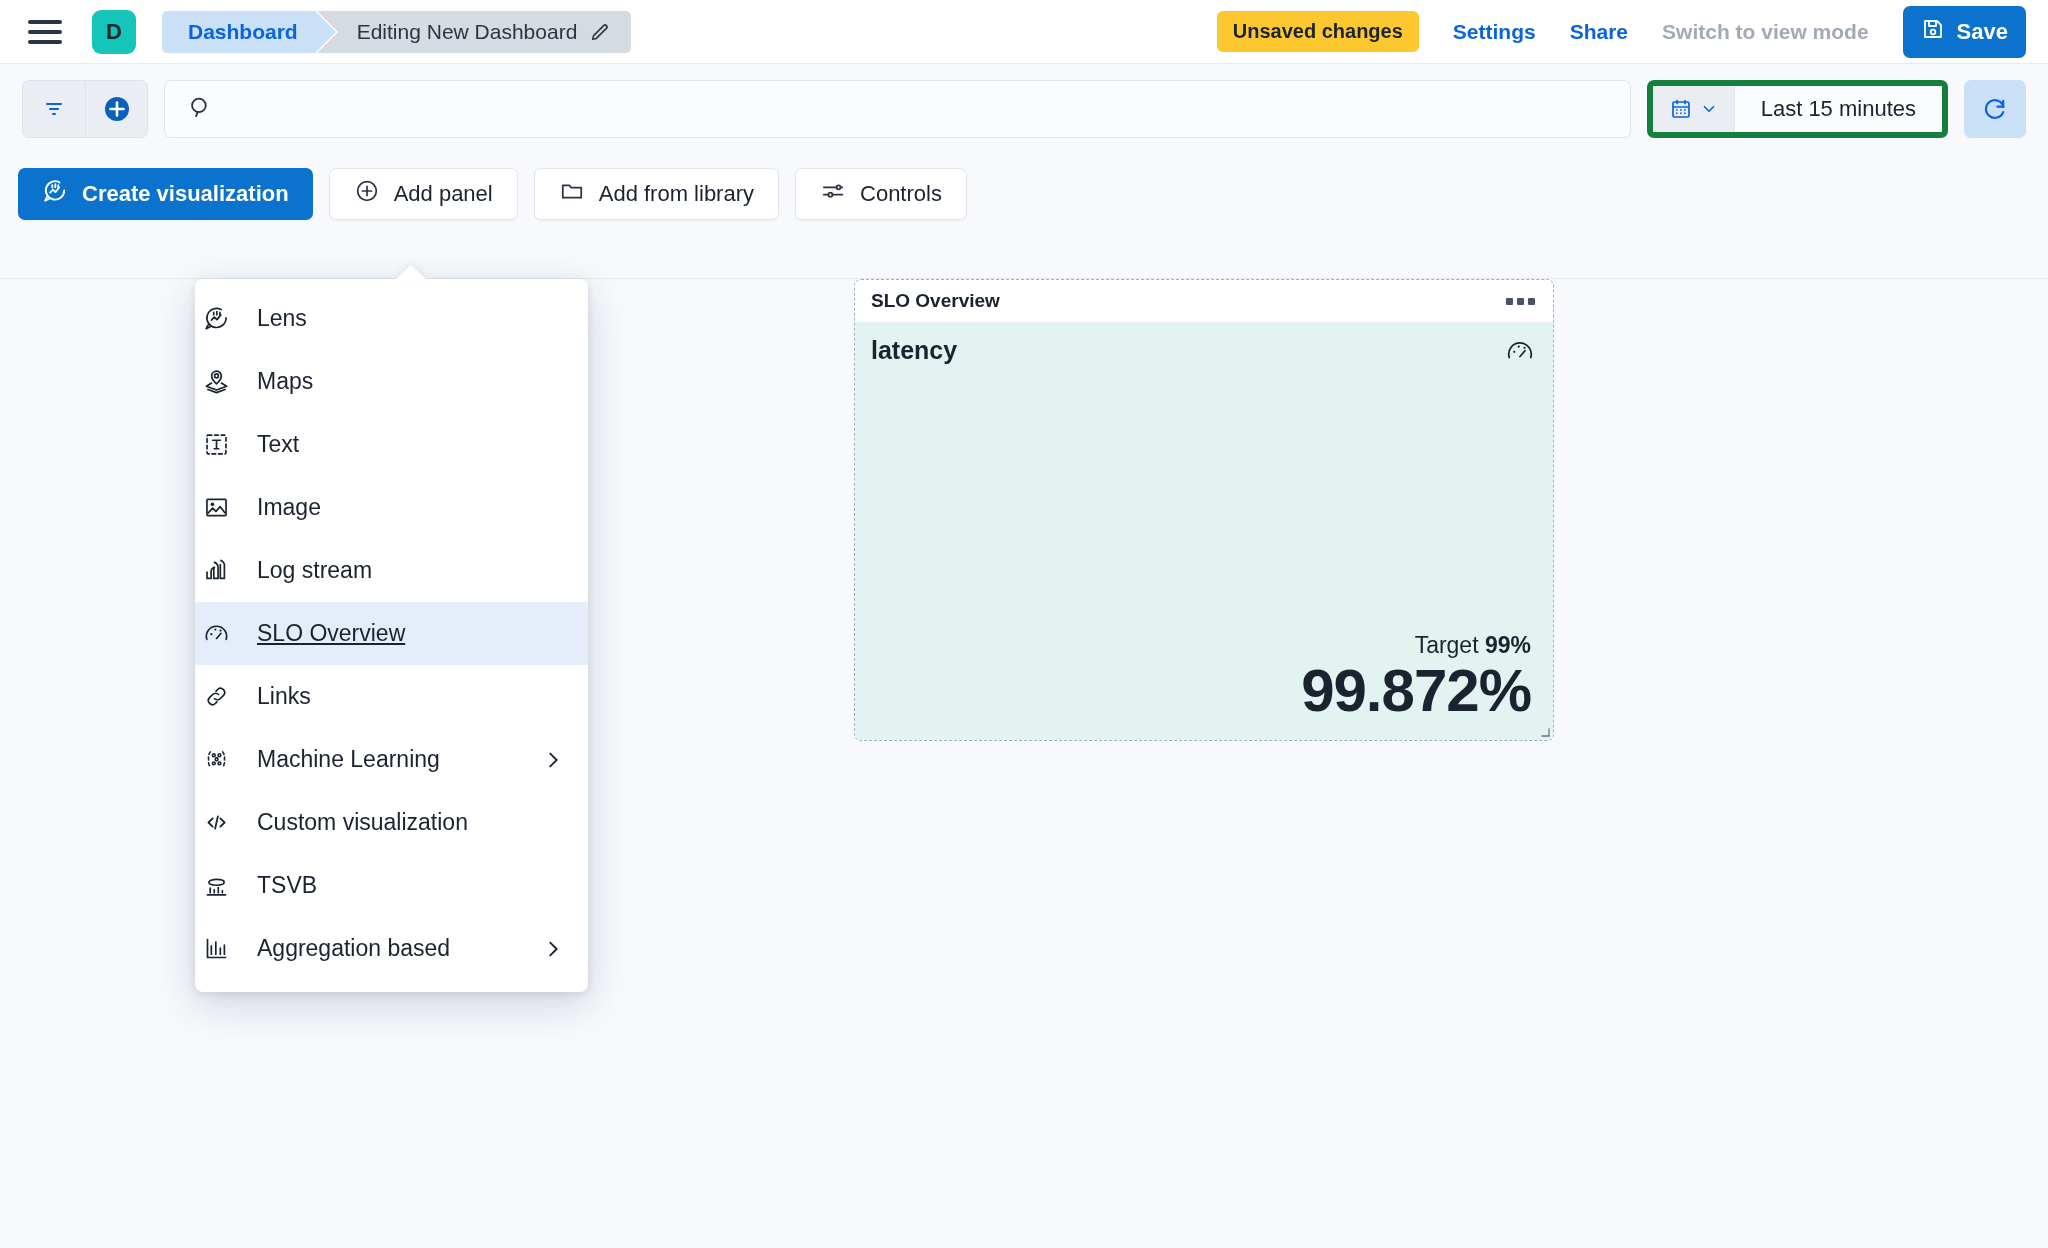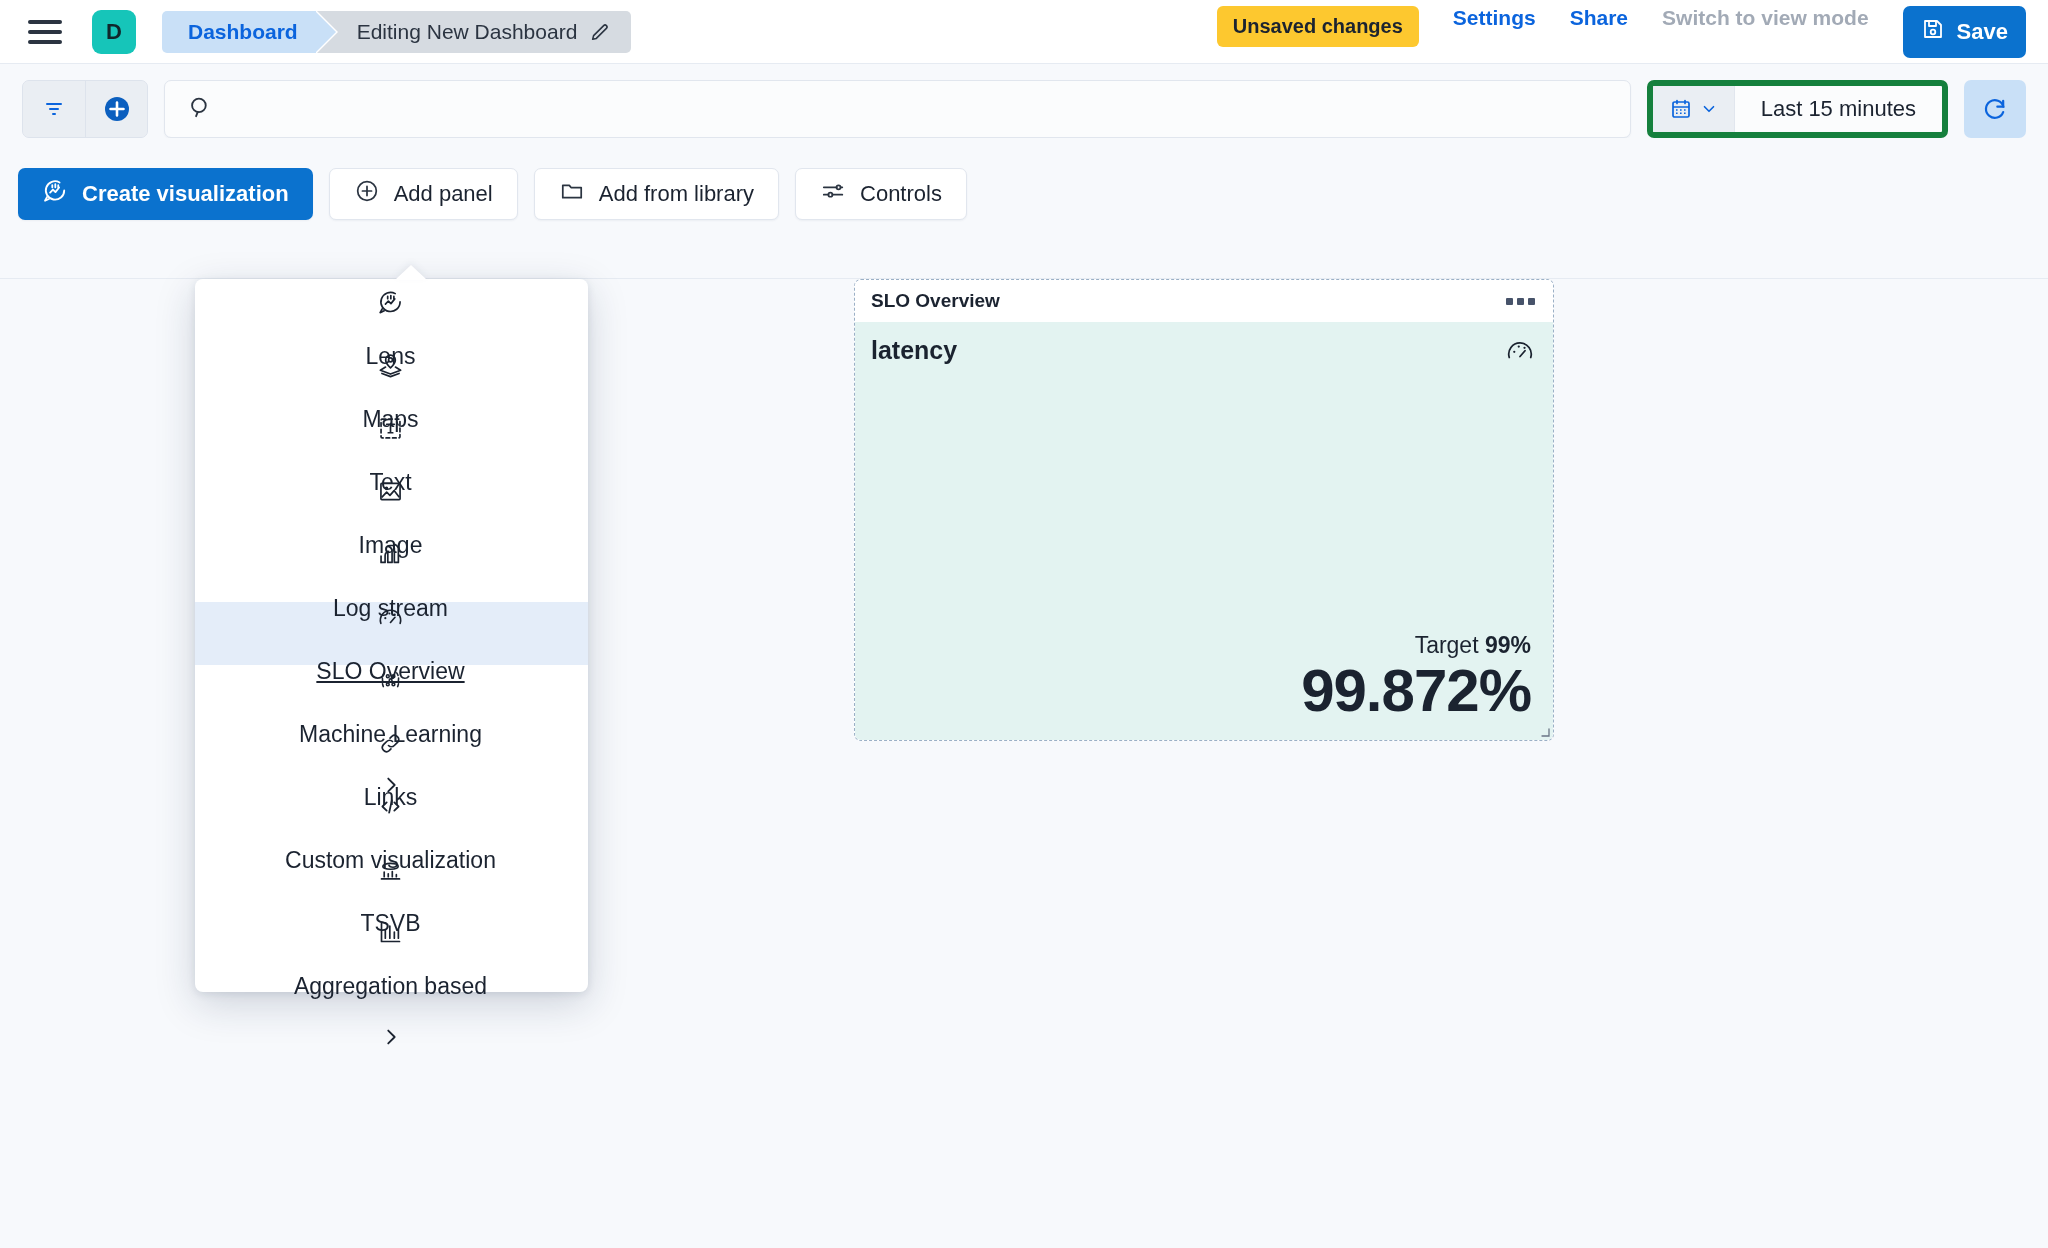--- a/index.html
+++ b/index.html
@@ -74,21 +74,21 @@
   }
   .crumb-2::before {
     content: "";
     position: absolute; left: -0px; top: 0;
     border-top: 21px solid transparent;
     border-bottom: 21px solid transparent;
     border-left: 21px solid #FFFFFF;
   }
   .pencil-icon { margin-left: 12px; display: flex; }
 
-  .nav-right { margin-left: auto; display: flex; align-items: flex-start; gap: 0; }
+  .nav-right { margin-left: auto; display: flex; align-items: center; gap: 0; }
   .badge-unsaved {
     background: #FDC82F;
     color: #1B2330;
     font-size: 20px; font-weight: bold;
     padding: 9px 16px;
     border-radius: 6px;
     cursor: pointer;
   }
   .nav-link {
     font-size: 21px; font-weight: bold;
@@ -238,26 +238,25 @@
     top: -14px; left: 200px;
     width: 0; height: 0;
     border-left: 16px solid transparent;
     border-right: 16px solid transparent;
     border-bottom: 15px solid #FFFFFF;
     filter: drop-shadow(0 -3px 3px rgba(22,40,72,.06));
   }
   .menu-item {
     height: 63px;
     display: flex; align-items: center;
-    padding: 0 24px 0 22px;
+    padding: 0 24px 0 6px;
     gap: 26px;
     font-size: 23px;
     color: #1B2330;
     cursor: pointer;
-    flex-direction: column;
   }
   .menu-item.selected { background: #E4EDF9; }
   .menu-item.selected .menu-label { text-decoration: underline; }
   .menu-label { flex: 1; }
   .menu-ico { width: 30px; display: flex; align-items: center; justify-content: center; flex: 0 0 30px; }
   .chev { display: flex; align-items: center; }
 
   
   .panel {
     position: absolute;
@@ -527,46 +526,46 @@
           <circle cx="7.4" cy="12.6" r="0.95" fill="#1B2330" stroke="none"></circle>
           <circle cx="11" cy="8.4" r="0.95" fill="#1B2330" stroke="none"></circle>
           <circle cx="15.6" cy="9.4" r="0.95" fill="#1B2330" stroke="none"></circle>
         </svg>
       </span>
       <span class="menu-label">SLO Overview</span>
     </div>
 
     <div class="menu-item">
       <span class="menu-ico">
+        <svg width="27" height="27" viewBox="0 0 24 24" fill="none" stroke="#1B2330" stroke-width="1.5" stroke-linecap="round">
+          <path d="M10.2 13.8a3.6 3.6 0 0 0 5.2 0l3-3a3.7 3.7 0 0 0-5.2-5.2l-1.6 1.6"></path>
+          <path d="M13.8 10.2a3.6 3.6 0 0 0-5.2 0l-3 3a3.7 3.7 0 0 0 5.2 5.2l1.6-1.6"></path>
+        </svg>
+      </span>
+      <span class="menu-label">Links</span>
+    </div>
+
+    <div class="menu-item">
+      <span class="menu-ico">
         <svg width="27" height="27" viewBox="0 0 24 24" fill="none" stroke="#1B2330" stroke-width="1.4" stroke-linecap="round">
           <path d="M6.5 5.2A8.4 8.4 0 0 0 5 12a8.4 8.4 0 0 0 1.5 6.8" stroke-dasharray="2.6 2.4"></path>
           <path d="M17.5 5.2A8.4 8.4 0 0 1 19 12a8.4 8.4 0 0 1-1.5 6.8" stroke-dasharray="2.6 2.4"></path>
           <circle cx="9.6" cy="8.2" r="1.25"></circle>
             <circle cx="14.6" cy="8.2" r="1.25"></circle>
           <circle cx="9.6" cy="15.4" r="1.25"></circle>
             <circle cx="14.6" cy="15.4" r="1.25"></circle>
           <circle cx="12.1" cy="11.8" r="1.25"></circle>
         </svg>
       </span>
       <span class="menu-label">Machine Learning</span>
       <span class="chev">
         <svg width="22" height="22" viewBox="0 0 24 24" fill="none" stroke="#1B2330" stroke-width="2" stroke-linecap="round" stroke-linejoin="round">
           <path d="M9 5l7 7-7 7"></path>
         </svg>
       </span>
-    </div>
-
-    <div class="menu-item">
-      <span class="menu-ico">
-        <svg width="27" height="27" viewBox="0 0 24 24" fill="none" stroke="#1B2330" stroke-width="1.5" stroke-linecap="round">
-          <path d="M10.2 13.8a3.6 3.6 0 0 0 5.2 0l3-3a3.7 3.7 0 0 0-5.2-5.2l-1.6 1.6"></path>
-          <path d="M13.8 10.2a3.6 3.6 0 0 0-5.2 0l-3 3a3.7 3.7 0 0 0 5.2 5.2l1.6-1.6"></path>
-        </svg>
-      </span>
-      <span class="menu-label">Links</span>
     </div>
 
     <div class="menu-item">
       <span class="menu-ico">
         <svg width="27" height="27" viewBox="0 0 24 24" fill="none" stroke="#1B2330" stroke-width="1.6" stroke-linecap="round" stroke-linejoin="round">
           <path d="M8.6 8.4L4.8 12l3.8 3.6"></path>
             <path d="M15.4 8.4L19.2 12l-3.8 3.6"></path>
             <path d="M13.2 6.6l-2.4 10.8"></path>
         </svg>
       </span>

